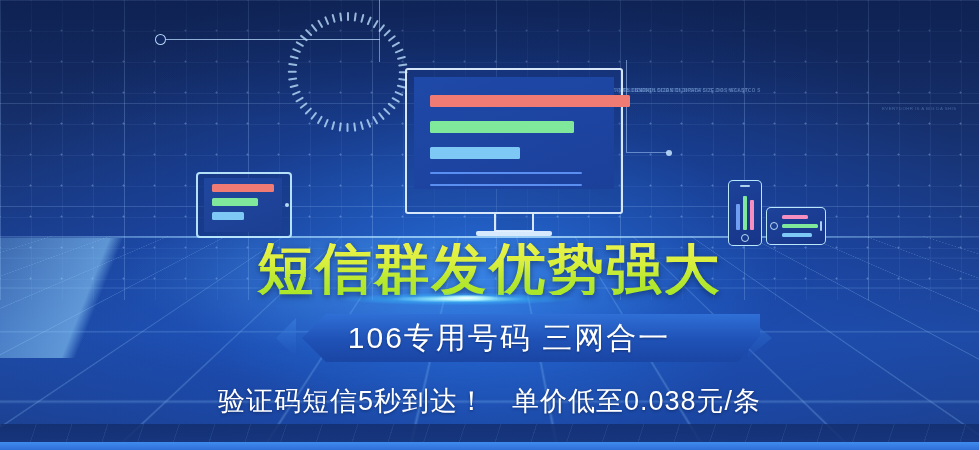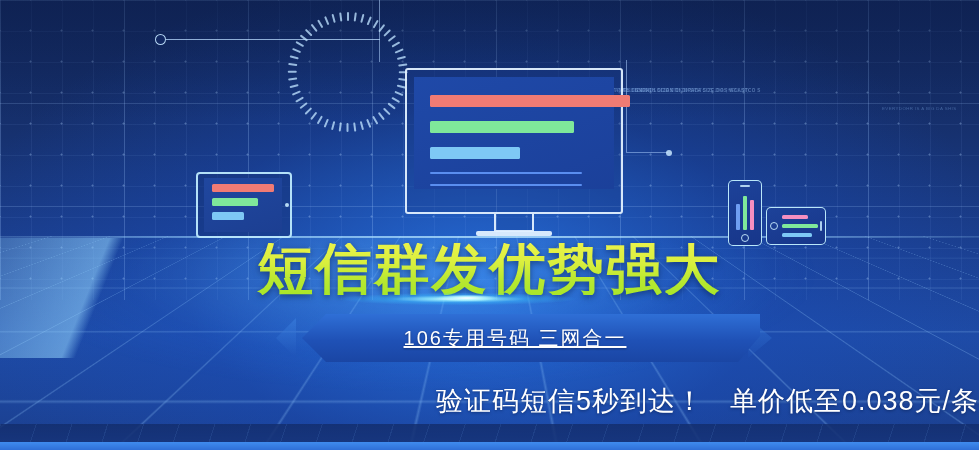--- a/index.html
+++ b/index.html
@@ -240,42 +240,41 @@
   }
 
   
   .ribbon {
     position:absolute; left:290px; top:314px; width:470px; height:48px;
     background: linear-gradient(180deg, #2f6fd6 0%, #1f51b6 55%, #1a46a4 100%);
     clip-path: polygon(36px 0, 470px 0, 470px 22px, 448px 48px, 36px 48px, 12px 24px);
     box-shadow: 0 3px 10px rgba(8,24,66,0.35);
   }
   .ribbon-text {
-    position:absolute; left:280px; top:314px; width:470px; height:48px;
+    position:absolute; left:274px; top:314px; width:470px; height:48px;
     display:flex; align-items:center; justify-content:center;
-    color:#ffffff; font-size:20px; font-weight:500; letter-spacing:2px;
+    color:#ffffff; font-size:30px; font-weight:500; letter-spacing:2px;
     text-shadow: 0 1px 2px rgba(8,24,66,0.5);
     white-space:nowrap;
-    text-decoration:underline;
   }
   .ribbon-tail-l {
     position:absolute; left:276px; top:318px; width:22px; height:40px;
     background: linear-gradient(180deg, rgba(60,130,225,0.55), rgba(30,80,180,0.35));
     clip-path: polygon(0 20px, 20px 0, 20px 40px);
   }
   .ribbon-tail-r {
     position:absolute; left:748px; top:318px; width:26px; height:40px;
     background: linear-gradient(180deg, rgba(60,130,225,0.5), rgba(30,80,180,0.3));
     clip-path: polygon(0 0, 24px 20px, 0 40px);
   }
 
   
   .subline {
     position:absolute; left:0; top:383px; width:979px;
-    text-align:right; color:#ffffff;
+    text-align:center; color:#ffffff;
     font-size:27px; font-weight:400; letter-spacing:1px;
     text-shadow: 0 1px 3px rgba(8,24,66,0.55);
     white-space:nowrap;
   }
   .subline .gap { display:inline-block; width:26px; }
 </style>
 </head>
 <body>
 
 <div id="banner">

